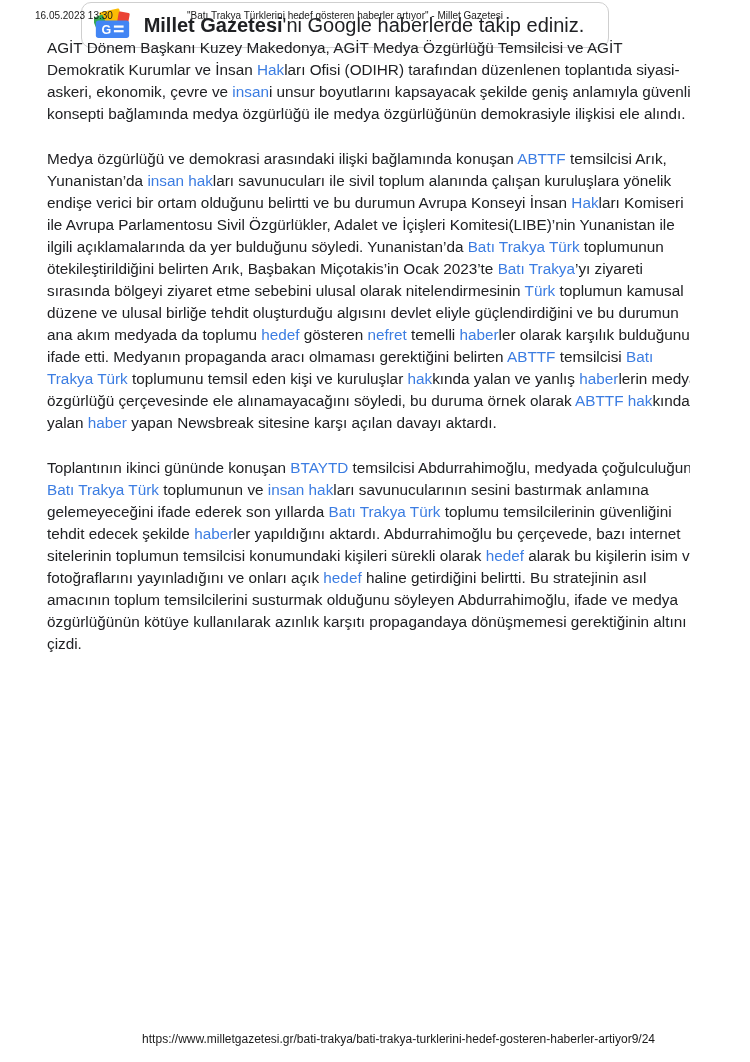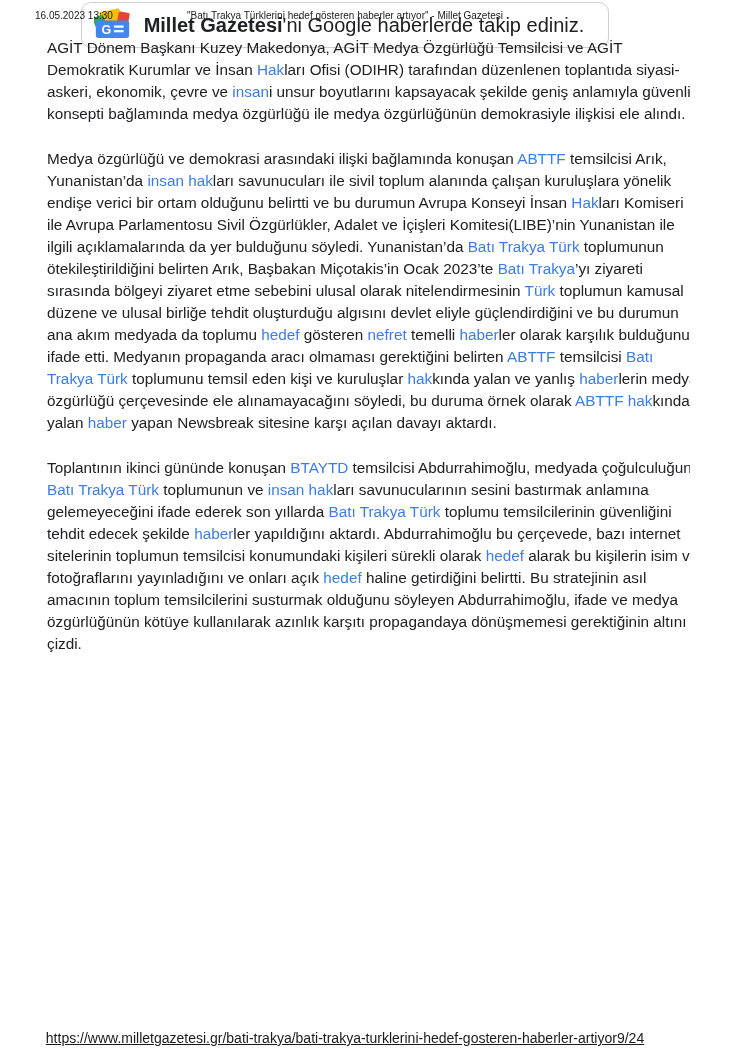--- a/index.html
+++ b/index.html
@@ -49,24 +49,23 @@
   }
   .gn-icon { display: block; }
   .follow-text { font-size: 20px; color: #202124; white-space: nowrap; }
   .brand { font-weight: bold; }
   .print-footer {
     position: absolute;
     left: 35px;
     right: 35px;
     bottom: 16px;
     display: flex;
-    justify-content: center;
-    font-size: 14px;
+    justify-content: flex-end;
+    font-size: 12px;
     color: #1a1a1a;
-    text-decoration: underline;
   }
 </style>
 </head>
 <body>
 
 <div class="page">
 
   <div class="print-header">
     <span class="print-date">16.05.2023 13:30</span>
     <div class="print-title">"Batı Trakya Türklerini hedef gösteren haberler artıyor" - Millet Gazetesi</div>

